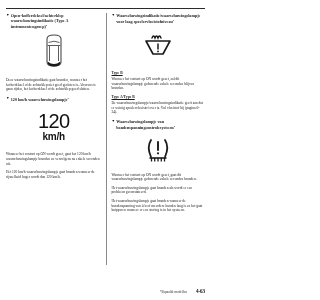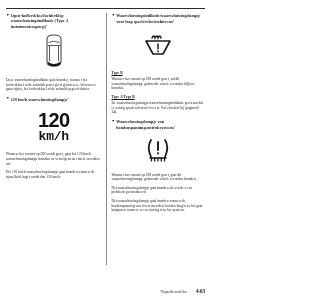--- a/index.html
+++ b/index.html
@@ -97,30 +97,30 @@
   .fig-car{height:40px;}
   .fig-washer{height:38px;}
   .fig-tpms{height:34px;}
   .fig-speed{height:42px;}
   .speed-box{
     text-align:center;
     line-height:1;
   }
   .speed-num{
     font-family:"Liberation Sans", sans-serif;
-    font-weight:bold;
+    font-weight:normal;
     font-size:20px;
     letter-spacing:-.6px;
     display:block;
     color:#111;
   }
   .speed-unit{
-    font-family:Liberation Mono, monospace;
-    font-weight:bold;
-    font-size:13px;
+    font-family:Liberation Sans, sans-serif;
+    font-weight:bold;
+    font-size:10px;
     letter-spacing:-.2px;
     display:block;
     margin-top:.5px;
     color:#111;
   }
   
   .footer{
     position:absolute;
     left:0;right:6px;bottom:6px;
     display:flex;

